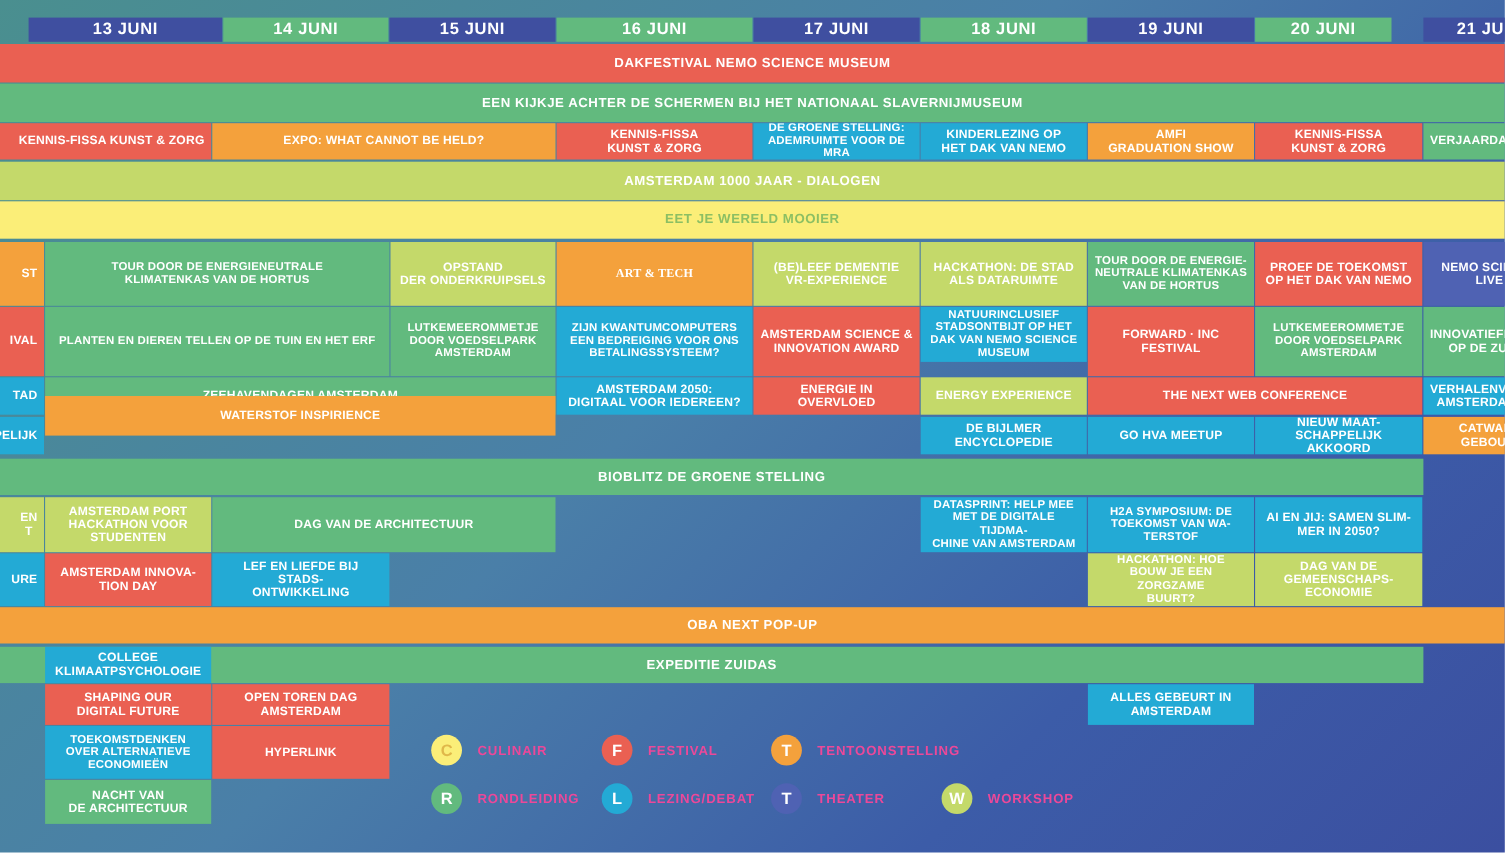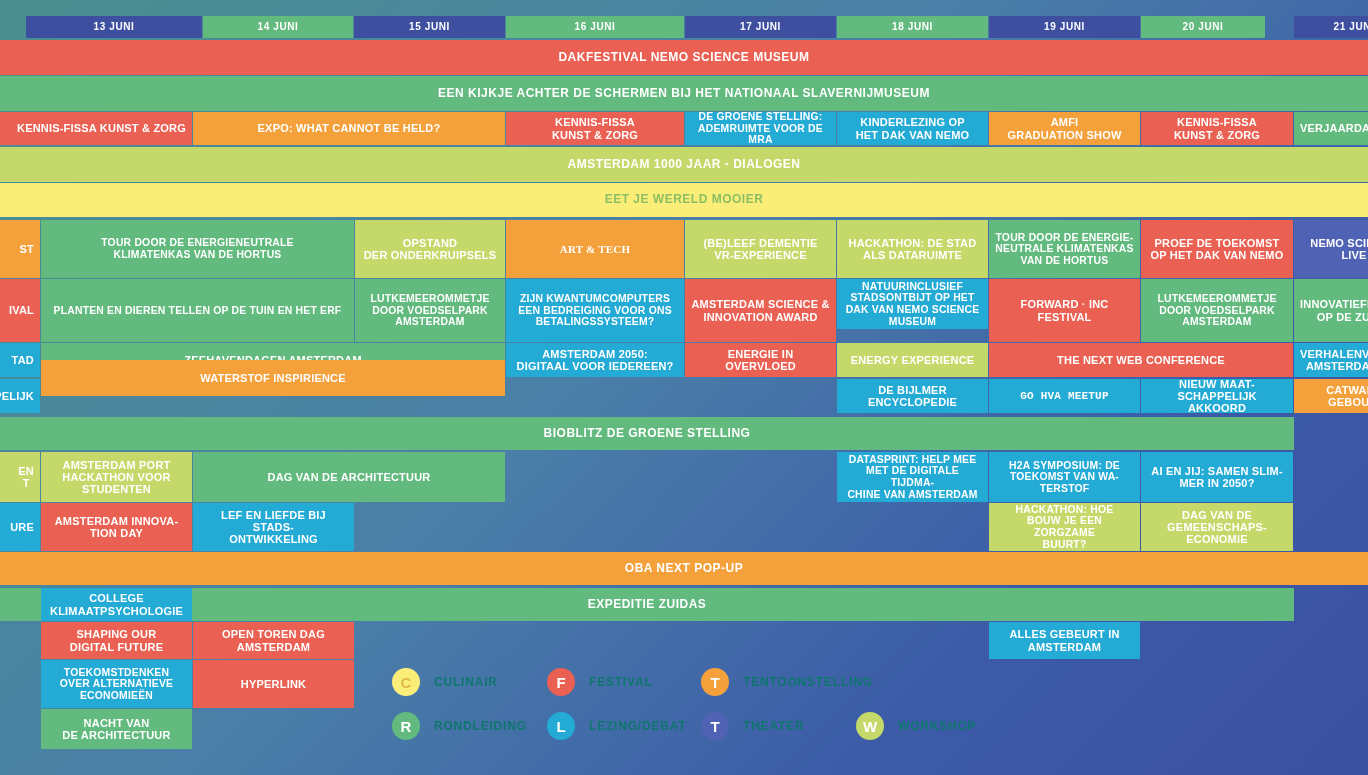--- a/index.html
+++ b/index.html
@@ -18,37 +18,37 @@
     color:#ffffff;
     font-weight:bold;
     letter-spacing:.2px;
     line-height:1.12;
     padding:2px 6px;
     text-transform:uppercase;
     overflow:hidden;
     white-space:pre-line;
   }
   .daycell{
-    font-size:10px;letter-spacing:.6px;
+    font-size:15px;letter-spacing:.6px;
   }
   .band{font-size:12px;letter-spacing:.5px;}
   .ev{font-size:11px;}
   .ev.small{font-size:10.4px;}
 
   
   #legend{position:absolute;left:392px;top:660px;width:640px;height:100px;}
   .lg{position:absolute;display:flex;align-items:center;}
   .lg .dot{
     width:28px;height:28px;border-radius:50%;
     display:flex;align-items:center;justify-content:center;
     color:#fff;font-weight:bold;font-size:15px;
     flex:0 0 auto;
   }
   .lg .lbl{
-    margin-left:14px;color:#0f766e;font-weight:bold;font-size:12px;
+    margin-left:14px;color:#ec4899;font-weight:bold;font-size:12px;
     letter-spacing:.8px;text-transform:uppercase;white-space:nowrap;
   }
   #cta{
     position:absolute;right:18px;top:694px;
     text-align:right;color:#fff;font-weight:bold;
     font-size:19.5px;line-height:1.25;letter-spacing:.3px;
     text-transform:uppercase;white-space:pre-line;
   }
 </style>
 </head>
@@ -131,21 +131,21 @@
 DIGITAAL VOOR IEDEREEN?</div>
       <div class="cell ev" style="left: 685px; top: 343px; width: 151px; height: 34px; background: rgb(234, 96, 82);">ENERGIE IN OVERVLOED</div>
       <div class="cell ev" style="left: 837px; top: 343px; width: 151px; height: 34px; background: rgb(196, 217, 106);">ENERGY EXPERIENCE</div>
       <div class="cell ev" style="left: 989px; top: 343px; width: 304px; height: 34px; background: rgb(234, 96, 82);">THE NEXT WEB CONFERENCE</div>
       <div class="cell ev" style="left: 1294px; top: 343px; width: 120px; height: 34px; background: rgb(35, 170, 213); justify-content: flex-start;">VERHALENVAN
 AMSTERDAM</div>
       <div class="cell ev" style="left: -40px; top: 379px; width: 80px; height: 34px; background: rgb(35, 170, 213); justify-content: flex-end;">PELIJK</div>
       <div class="cell ev" style="left: 41px; top: 360px; width: 464px; height: 36px; background: rgb(244, 161, 60);">WATERSTOF INSPIRIENCE</div>
       <div class="cell ev" style="left: 837px; top: 379px; width: 151px; height: 34px; background: rgb(35, 170, 213);">DE BIJLMER
 ENCYCLOPEDIE</div>
-      <div class="cell ev" style="left: 989px; top: 379px; width: 151px; height: 34px; background: rgb(35, 170, 213); font-family: Liberation Mono, monospace;">GO HVA MEETUP</div>
+      <div class="cell ev" style="left: 989px; top: 379px; width: 151px; height: 34px; background: rgb(35, 170, 213);">GO HVA MEETUP</div>
       <div class="cell ev" style="left: 1141px; top: 379px; width: 152px; height: 34px; background: rgb(35, 170, 213);">NIEUW MAAT-
 SCHAPPELIJK AKKOORD</div>
       <div class="cell ev" style="left: 1294px; top: 379px; width: 120px; height: 34px; background: rgb(244, 161, 60); justify-content: flex-start;">CATWALK GEBOUW</div>
       <div class="cell ev" style="left: -40px; top: 452px; width: 80px; height: 50px; background: rgb(196, 217, 106); justify-content: flex-end;">EN
 T</div>
       <div class="cell ev" style="left: 41px; top: 452px; width: 151px; height: 50px; background: rgb(196, 217, 106);">AMSTERDAM PORT
 HACKATHON VOOR
 STUDENTEN</div>
       <div class="cell ev" style="left: 193px; top: 452px; width: 312px; height: 50px; background: rgb(98, 186, 126);">DAG VAN DE ARCHITECTUUR</div>
       <div class="cell ev small" style="left: 837px; top: 452px; width: 151px; height: 50px; background: rgb(35, 170, 213);">DATASPRINT: HELP MEE

